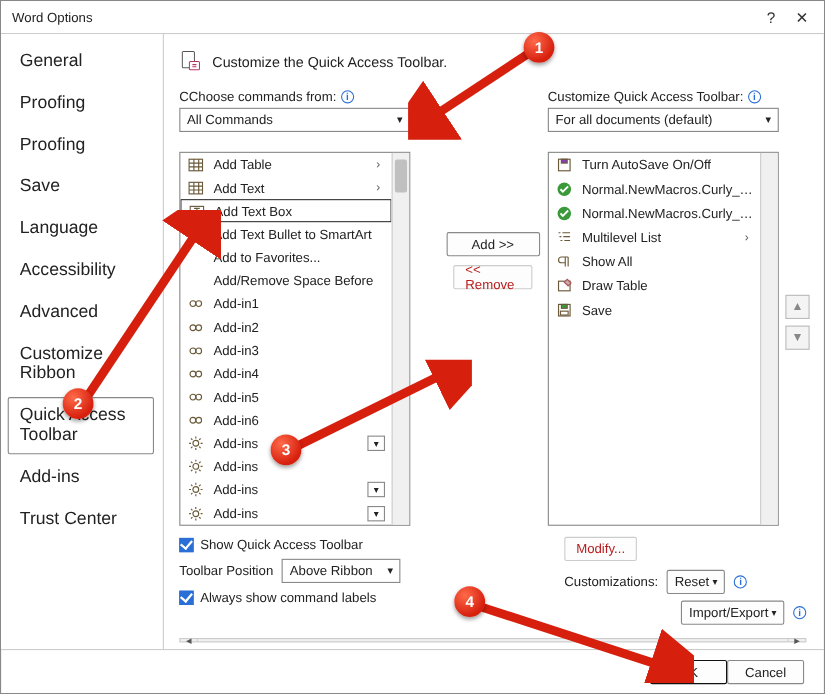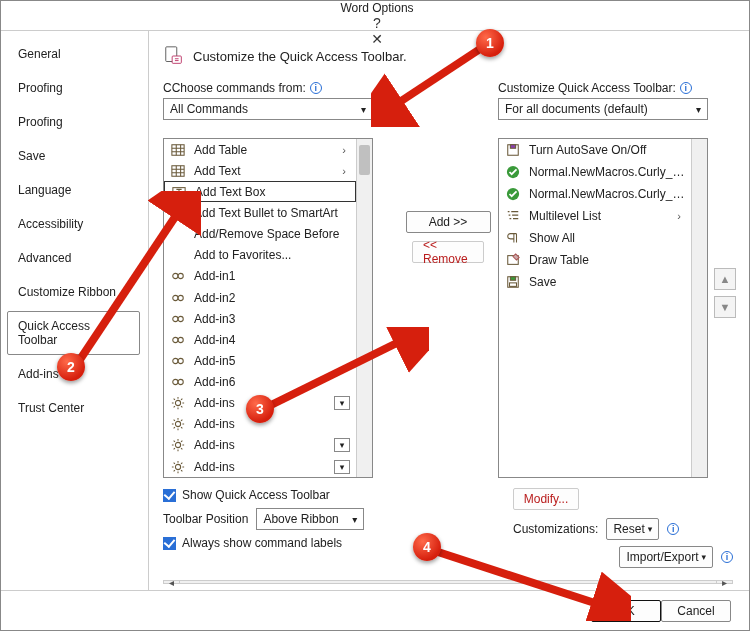--- a/index.html
+++ b/index.html
@@ -23,42 +23,41 @@
     position: relative;
     background: #fff;
   }
   .titlebar {
     height: 30px;
     display: flex;
     align-items: center;
     padding: 0 6px 0 10px;
     border-bottom: 1px solid #ccc;
     background: #fff;
-    flex-direction: column;
   }
   .titlebar .title { flex: 1; font-size: 12px; }
   .titlebar .tbtn {
     width: 28px; height: 24px;
     display: flex; align-items: center; justify-content: center;
     font-size: 14px; color: #333;
   }
   .body {
     flex: 1;
     display: flex;
     overflow: hidden;
   }
   .sidebar {
     width: 148px;
     border-right: 1px solid #ccc;
     padding: 8px 0 8px 6px;
     background: #fff;
   }
   .sidebar .nav-item {
     padding: 7px 10px;
-    font-size: 12px;
+    font-size: 16px;
     margin: 0 8px 4px 0;
     border: 1px solid transparent;
     border-radius: 2px;
     cursor: default;
   }
   .sidebar .nav-item.sel {
     border: 1px solid #888;
     background: #fff;
   }
   .main {
@@ -285,27 +284,27 @@
                       <circle cx="3" cy="12" r="1" fill="#6a5a3a"></circle>
                       <path d="M6 12h8"></path>
                     </svg>
                   </span>
                   <span class="txt">Add Text Bullet to SmartArt</span>
                 </div>
                 <div class="li">
                   <span class="glyph">
                     <span style="display:inline-block;width:14px;"></span>
                   </span>
+                  <span class="txt">Add to Favorites...</span>
+                </div>
+                <div class="li">
+                  <span class="glyph">
+                    <span style="display:inline-block;width:14px;"></span>
+                  </span>
                   <span class="txt">Add/Remove Space Before</span>
-                </div>
-                <div class="li">
-                  <span class="glyph">
-                    <span style="display:inline-block;width:14px;"></span>
-                  </span>
-                  <span class="txt">Add to Favorites...</span>
                 </div>
                 <div class="li">
                   <span class="glyph">
                     <svg width="14" height="14" viewBox="0 0 16 16" fill="none" stroke="#6a5a3a" stroke-width="1.2">
                       <circle cx="5" cy="8" r="3"></circle>
                       <circle cx="11" cy="8" r="3"></circle>
                     </svg>
                   </span>
                   <span class="txt">Add-in1</span>
                 </div>

